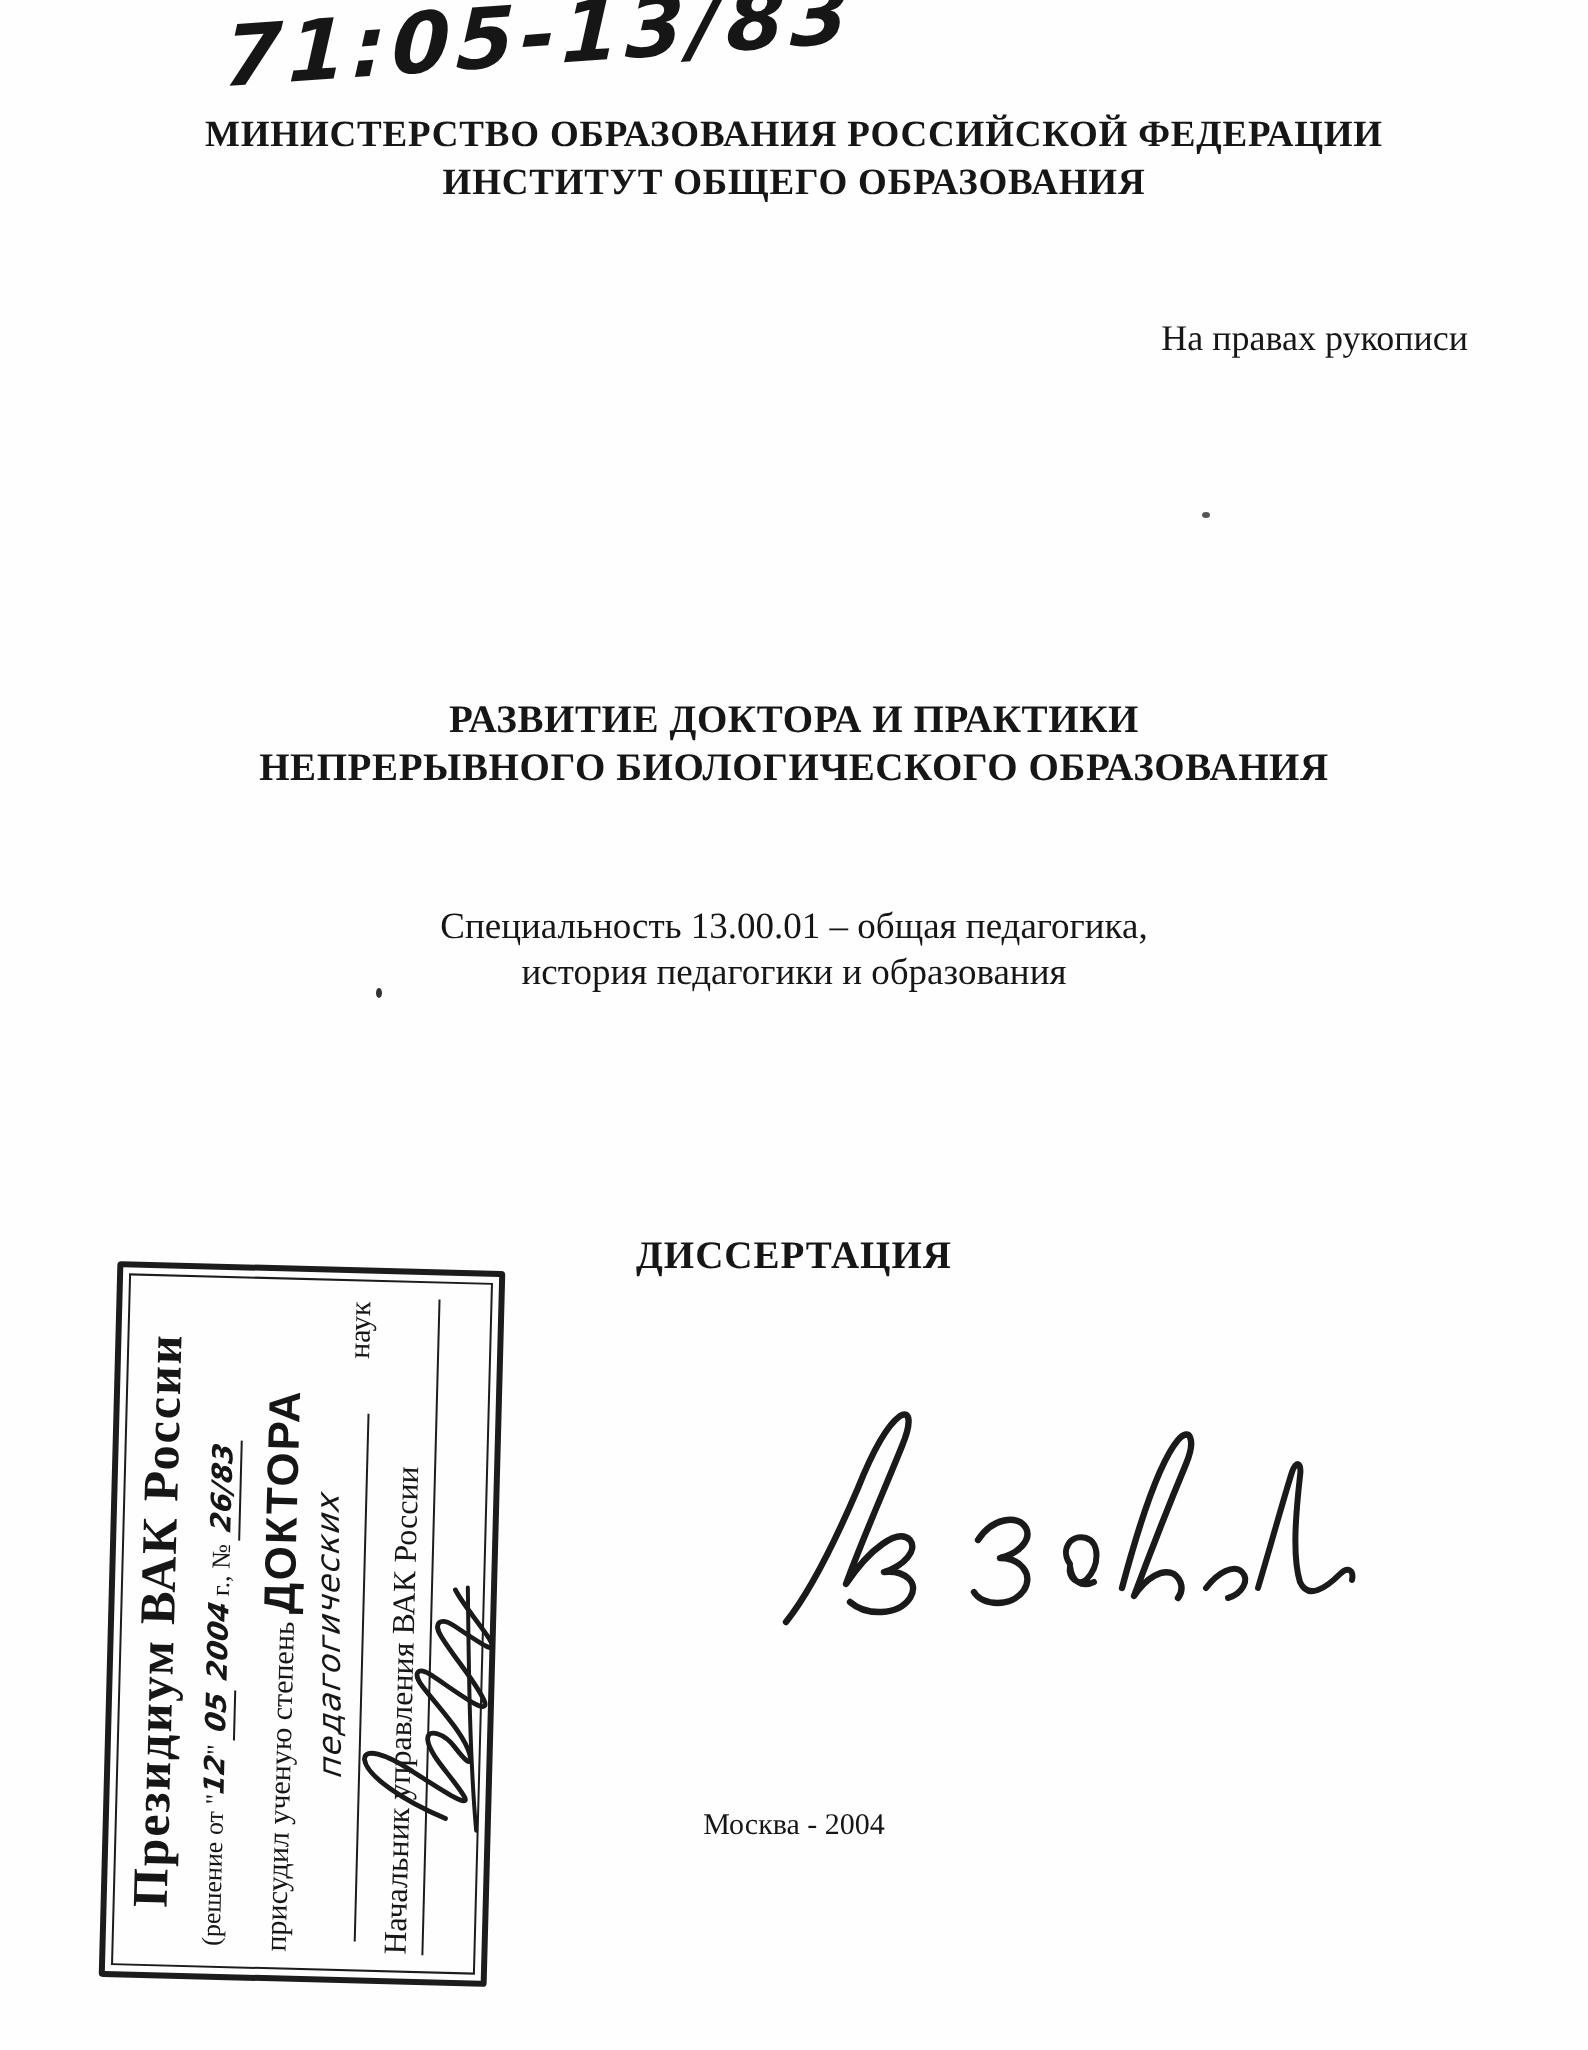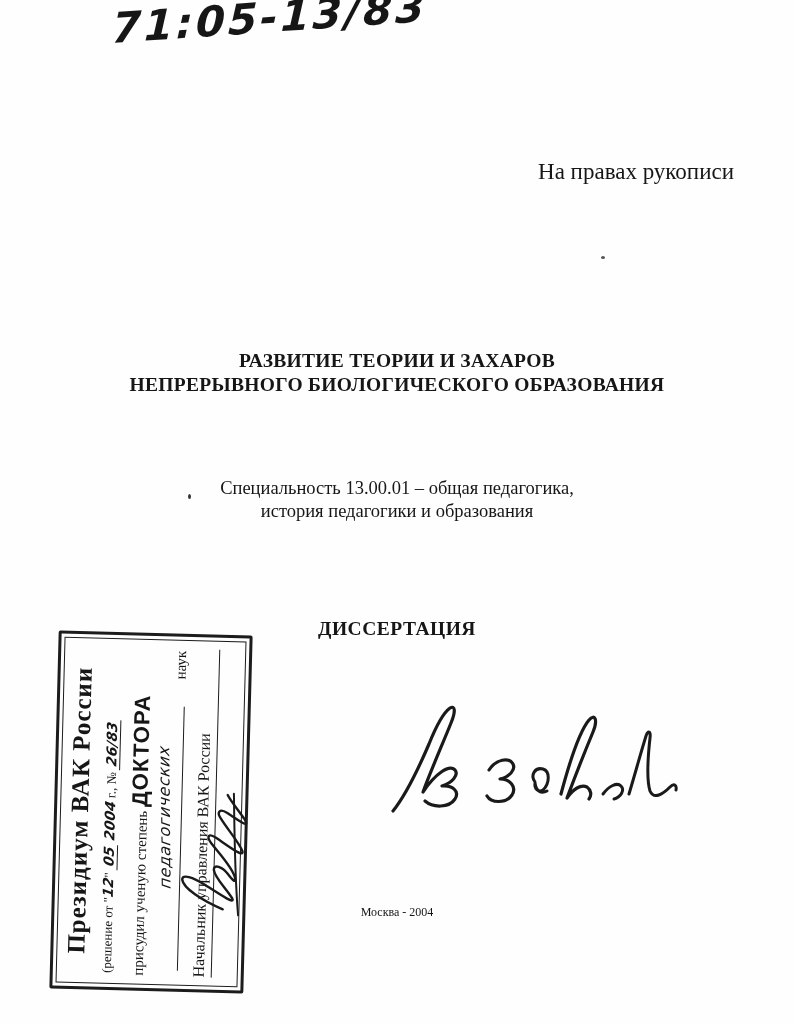--- a/index.html
+++ b/index.html
@@ -20,27 +20,27 @@
     left:112px;top:4px;width:360px;
     font-family:"DejaVu Sans",sans-serif;
     font-style:italic;font-weight:700;
     font-size:42px;letter-spacing:3px;
     transform:rotate(-4deg) skewX(-6deg);
     transform-origin:left center;
     white-space:nowrap;
   }
 
   .ministry{top:56px;font-size:18.5px;font-weight:700;line-height:24px;letter-spacing:.4px;}
-  .manuscript-note{top:159px;right:60px;font-size:23px;}
+  .manuscript-note{top:159px;right:60px;font-size:18px;}
   .author{top:289px;font-size:19.5px;font-weight:700;letter-spacing:1px;}
   .title{top:349px;font-size:19.5px;font-weight:700;line-height:23.5px;letter-spacing:.3px;}
-  .specialty{top:453px;font-size:18.5px;line-height:23px;margin-top:24px;}
+  .specialty{top:453px;font-size:18.5px;line-height:23px;}
   .diss-heading{top:618px;font-size:19.5px;font-weight:700;letter-spacing:.5px;}
   .diss-sub{top:626px;font-size:18.5px;line-height:23px;}
-  .footer-city{top:905px;font-size:12px;}
+  .footer-city{top:905px;font-size:15px;}
 
   
   .speck{background:#555;border-radius:50%;}
   .speck1{left:601px;top:256px;width:4px;height:3px;}
   .speck2{left:188px;top:494px;width:3px;height:5px;background:#333;}
 
   
   .stamp{
     left:-28px;top:715px;width:358px;height:194px;
     transform:rotate(-88.5deg);
@@ -83,29 +83,33 @@
   .author-sig{left:383px;top:696px;}
   svg.ink path{fill:none;stroke:#1a1a1a;stroke-linecap:round;stroke-linejoin:round;}
 </style>
 </head>
 <body>
 
 <div class="page">
 
   <div class="abs catalog">71:05-13/83</div>
 
+  <div class="abs centered ministry">
+    <div>МИНИСТЕРСТВО ОБРАЗОВАНИЯ РОССИЙСКОЙ ФЕДЕРАЦИИ</div>
+    <div>ИНСТИТУТ ОБЩЕГО ОБРАЗОВАНИЯ</div>
+  </div>
 
   <div class="abs manuscript-note">На правах рукописи</div>
 
   <div class="abs speck speck1"></div>
   <div class="abs speck speck2"></div>
 
 
   <div class="abs centered title">
-    <div>РАЗВИТИЕ ТЕОРИИ И ЗАХАРОВ</div>
+    <div>РАЗВИТИЕ ДОКТОРА И ПРАКТИКИ</div>
     <div>НЕПРЕРЫВНОГО БИОЛОГИЧЕСКОГО ОБРАЗОВАНИЯ</div>
   </div>
 
   <div class="abs centered specialty">
     <div>Специальность 13.00.01 – общая педагогика,</div>
     <div>история педагогики и образования</div>
   </div>
 
   <div class="abs centered diss-heading">ДИССЕРТАЦИЯ</div>
   <div class="abs centered diss-sub">

